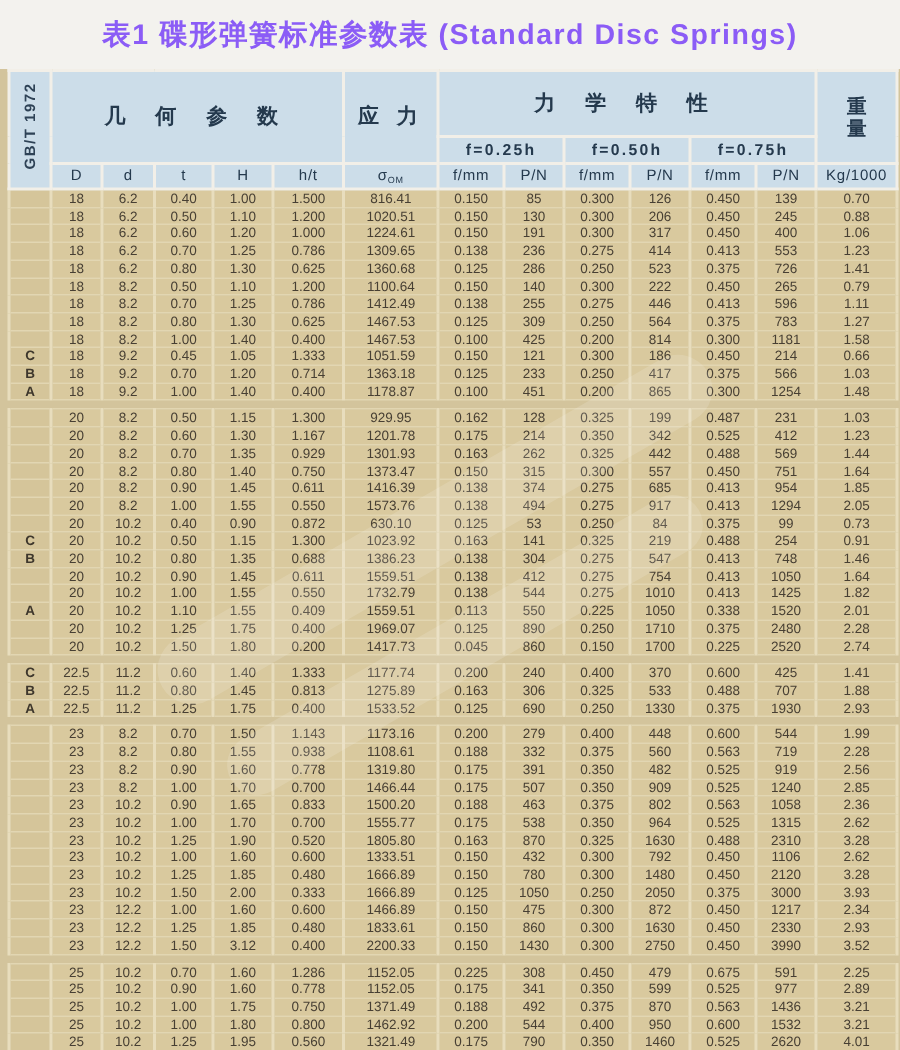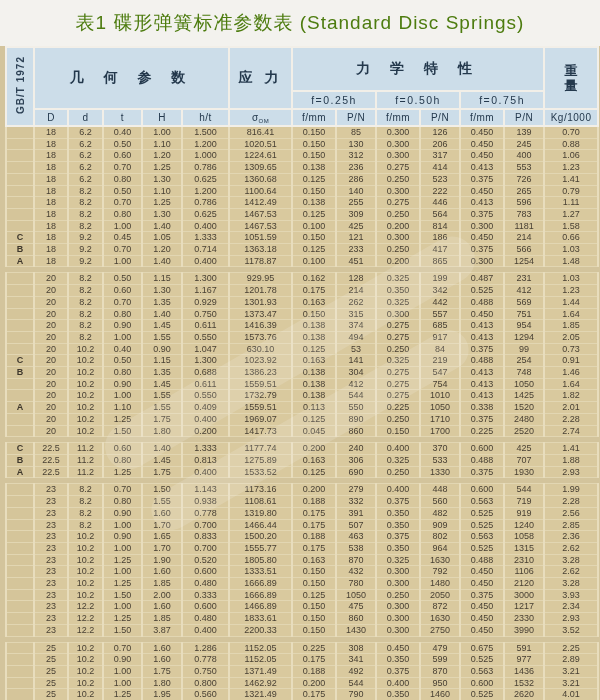--- a/index.html
+++ b/index.html
@@ -7,31 +7,31 @@
     width:600px;height:700px;overflow:hidden;position:relative;
     background:#d3c49c;
     font-family:"Liberation Sans","DejaVu Sans",sans-serif;
   }
   .title-band{
     position:absolute;top:0;left:0;width:600px;height:46px;
     background:#f3f2ee;
     display:flex;align-items:center;justify-content:center;
   }
   .title-band h1{
-    margin:0;font-size:19px;font-weight:normal;color:#4d7c0f;letter-spacing:1px;
+    margin:0;font-size:19px;font-weight:bold;color:#8b5cf6;letter-spacing:1px;
   }
   .table-wrap{position:absolute;top:46px;left:5px;width:592px;}
   table{border-collapse:collapse;table-layout:fixed;width:592px;}
   thead th{
     background:#ccdde9;border:2px solid #f2efe8;
     color:#24394d;font-weight:bold;padding:0;
   }
   th.grp{font-size:14px;letter-spacing:8px;}
   th.stress-grp{letter-spacing:4px;}
-  th.defl{font-size:10.5px;font-weight:normal;letter-spacing:1.5px;height:16px;}
+  th.defl{font-size:10.5px;font-weight:bold;letter-spacing:1.5px;height:16px;}
   th.collab{font-size:10px;font-weight:normal;height:15px;letter-spacing:0.5px;}
   th.gbt{
     width:28px;
   }
   th.gbt .vert{
     writing-mode:vertical-rl;transform:rotate(180deg);
     font-size:10px;font-weight:bold;color:#2e4256;letter-spacing:1px;
     margin:0 auto;
   }
   th.weight-grp{font-size:13px;line-height:15px;letter-spacing:0;}
@@ -147,21 +147,21 @@
         </tr>
         <tr>
           <td class="c0"></td>
           <td class="c1">18</td>
           <td class="c2">6.2</td>
           <td class="c3">0.60</td>
           <td class="c4">1.20</td>
           <td class="c5">1.000</td>
           <td class="c6">1224.61</td>
           <td class="c7">0.150</td>
-          <td class="c8">312</td>
+          <td class="c8">191</td>
           <td class="c9">0.300</td>
           <td class="c10">317</td>
           <td class="c11">0.450</td>
           <td class="c12">400</td>
           <td class="c13">1.06</td>
         </tr>
         <tr>
           <td class="c0"></td>
           <td class="c1">18</td>
           <td class="c2">6.2</td>
@@ -403,21 +403,21 @@
           <td class="c11">0.413</td>
           <td class="c12">1294</td>
           <td class="c13">2.05</td>
         </tr>
         <tr>
           <td class="c0"></td>
           <td class="c1">20</td>
           <td class="c2">10.2</td>
           <td class="c3">0.40</td>
           <td class="c4">0.90</td>
-          <td class="c5">1.047</td>
+          <td class="c5">0.872</td>
           <td class="c6">630.10</td>
           <td class="c7">0.125</td>
           <td class="c8">53</td>
           <td class="c9">0.250</td>
           <td class="c10">84</td>
           <td class="c11">0.375</td>
           <td class="c12">99</td>
           <td class="c13">0.73</td>
         </tr>
         <tr>
@@ -776,21 +776,21 @@
           <td class="c10">1630</td>
           <td class="c11">0.450</td>
           <td class="c12">2330</td>
           <td class="c13">2.93</td>
         </tr>
         <tr>
           <td class="c0"></td>
           <td class="c1">23</td>
           <td class="c2">12.2</td>
           <td class="c3">1.50</td>
-          <td class="c4">3.87</td>
+          <td class="c4">3.12</td>
           <td class="c5">0.400</td>
           <td class="c6">2200.33</td>
           <td class="c7">0.150</td>
           <td class="c8">1430</td>
           <td class="c9">0.300</td>
           <td class="c10">2750</td>
           <td class="c11">0.450</td>
           <td class="c12">3990</td>
           <td class="c13">3.52</td>
         </tr>

